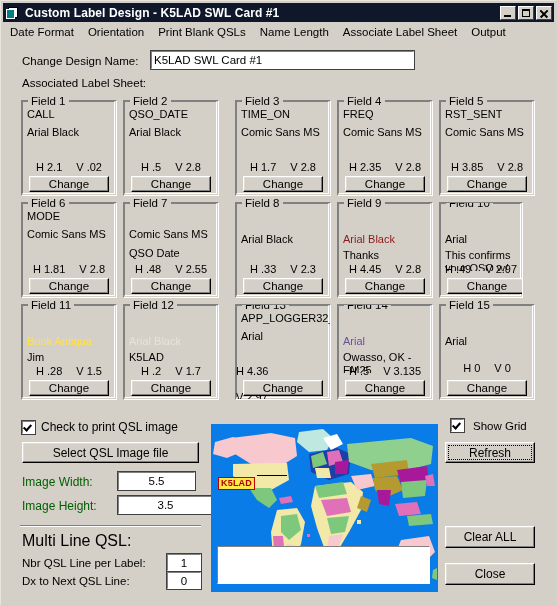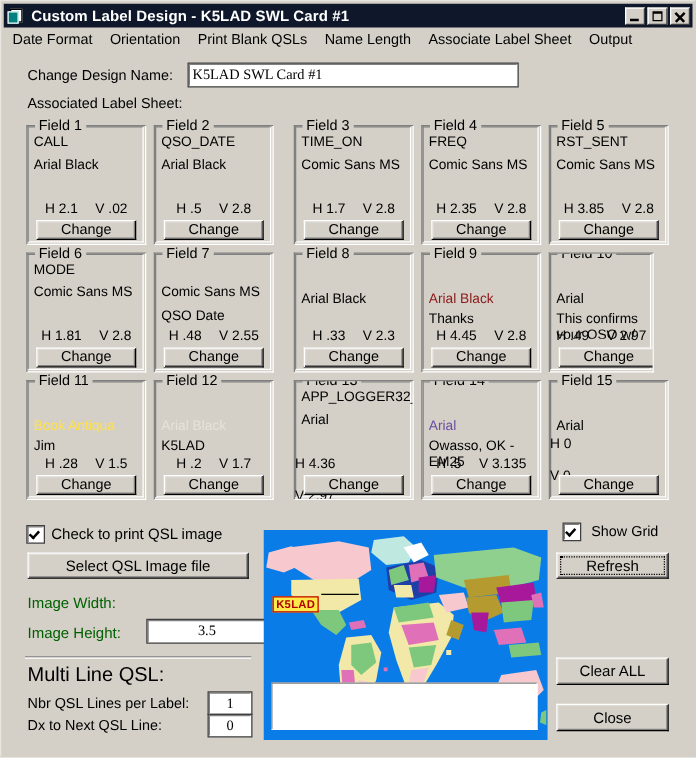--- a/index.html
+++ b/index.html
@@ -93,21 +93,21 @@
     border: 1px solid #808080;
     border-right-color: #ffffff;
     border-bottom-color: #ffffff;
     outline: 1px solid #404040;
     outline-offset: 0px;
     font-size: 11.5px;
     color: #000;
     padding: 1px 2px;
     display: flex;
     align-items: center;
-    font-family: Liberation Serif, serif;
+    font-family: Liberation Sans, sans-serif;
   }
   .tbox.center { justify-content: center; }
 
   
   .fieldbox {
     position: absolute;
     border: 1px solid #ffffff;
     border-top-color: #808080;
     border-left-color: #808080;
   }
@@ -445,46 +445,47 @@
       <span>V 3.135</span>
     </div>
     <div class="btn" style="left:7px; top:75px; width:80px; height:16px;">Change</div>
   </div>
 
   <div class="fieldbox" style="left:438px; top:303px; width:96px; height:96px;">
     <div class="inner"></div>
     <div class="fb-caption">Field 15</div>
     <div class="fb-line" style="top:30px;">Arial</div>
     <div class="fb-line" style="top:46px;"></div>
-    <div class="fb-hv" style="top:44px;flex-direction:column;">
+    <div class="fb-hv" style="top:57px;">
       <span>H 0</span>
       <span>V 0</span>
     </div>
     <div class="btn" style="left:7px; top:75px; width:80px; height:16px;">Change</div>
   </div>
 
   <div class="chk" style="left:21px; top:419px;">
     <div class="box">
         <span class="tick"></span>
       </div>
     <div class="ctext">Check to print QSL image</div>
   </div>
 
   <div class="btn" style="left:21px; top:441px; width:177px; height:21px; font-size:12px;">Select QSL Image file</div>
 
   <div class="lbl green" style="left:21px; top:474px; font-size:12px;">Image Width:</div>
+  <div class="tbox center" style="left:117px; top:471px; width:77px; height:18px;">5.5</div>
 
   <div class="lbl green" style="left:21px; top:498px; font-size:12px;">Image Height:</div>
   <div class="tbox center" style="left:117px; top:495px; width:95px; height:18px;">3.5</div>
 
   <div class="sep" style="left:19px; top:524px; width:181px;"></div>
 
   <div class="lbl" style="left:21px; top:531px; font-size:16px;">Multi Line QSL:</div>
 
-  <div class="lbl" style="left:21px; top:556px; font-size:11.5px;">Nbr QSL Lines per Label:</div>
+  <div class="lbl" style="left:21px; top:556px; font-size:11.5px;">Nbr QSL Line per Label:</div>
   <div class="tbox center" style="left:166px; top:553px; width:34px; height:17px;">1</div>
 
   <div class="lbl" style="left:21px; top:574px; font-size:11.5px;">Dx to Next QSL Line:</div>
   <div class="tbox center" style="left:166px; top:571px; width:34px; height:17px;">0</div>
 
   <div id="mapwrap" style="left:210px; top:423px; width:227px; height:168px;">
     <svg width="227" height="168" viewBox="0 0 227 168">
       <rect x="0" y="0" width="227" height="168" fill="#0a7ce8"></rect>
 
       <path d="M88 8 L112 5 L122 14 L116 26 L98 28 L86 18 Z" fill="#bfe9e0"></path>

